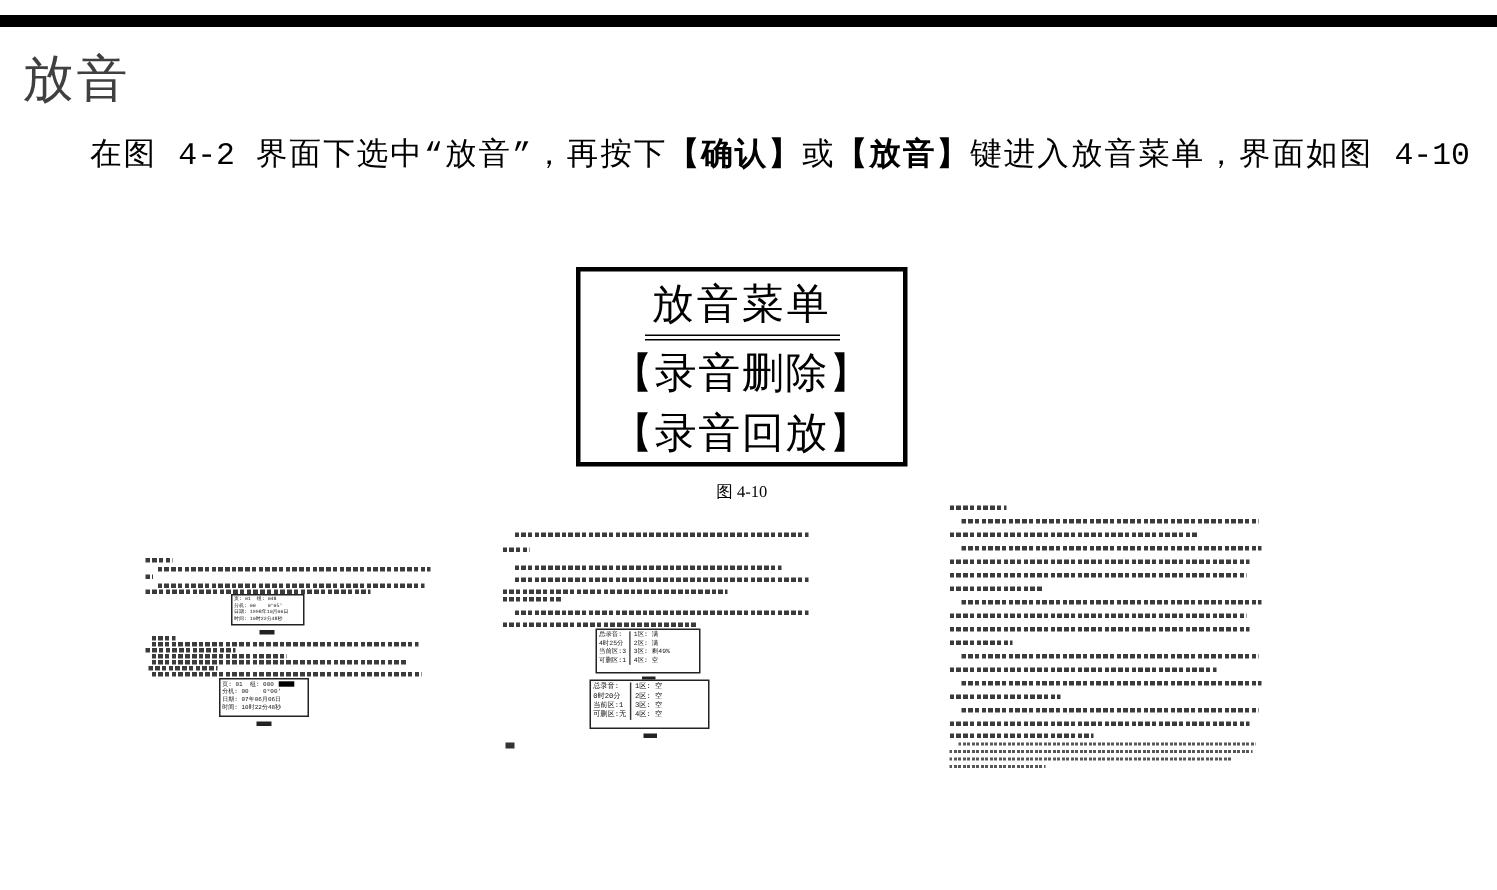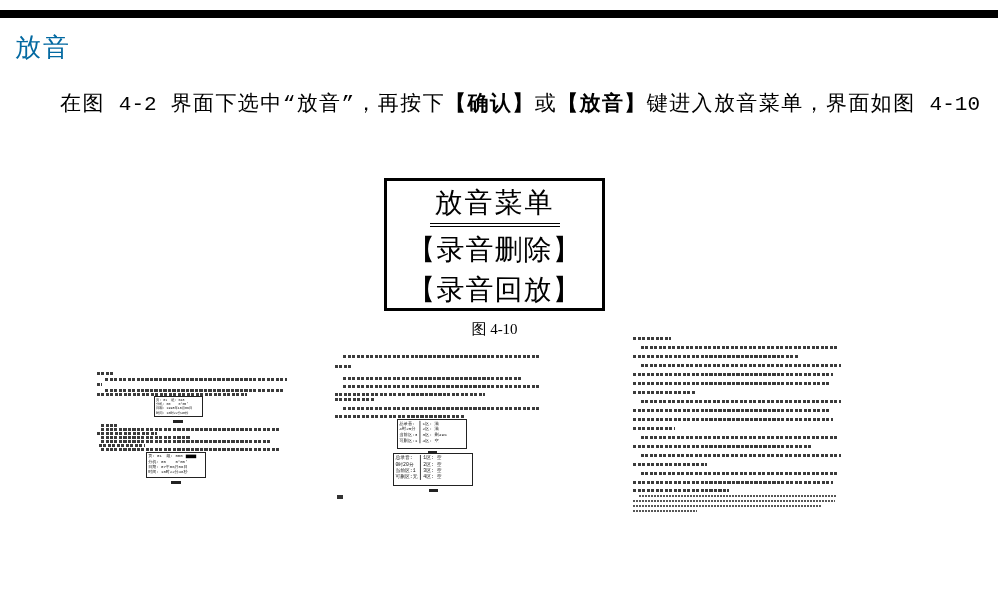--- a/index.html
+++ b/index.html
@@ -2,34 +2,34 @@
 <html><head>
 <meta charset="utf-8">
 <style>
   * { margin:0; padding:0; box-sizing:border-box; }
   html,body { background:#ffffff; }
   body {
     position:relative; width:998px; height:593px; overflow:hidden;
     font-family:"Liberation Serif","DejaVu Serif",serif; color:#000;
   }
   .top-rule { position:absolute; left:0; top:10px; width:998px; height:8px; background:#000; }
-  .page-title { position:absolute; left:15px; top:30px; font-size:26px; color:#0369a1; letter-spacing:2px; }
+  .page-title { position:absolute; left:15px; top:30px; font-size:34px; color:#404040; letter-spacing:2px; }
 
   .body-para { position:absolute; left:18px; top:83px; width:962px; font-size:21px; line-height:44px; }
   .body-line1 { text-align:justify; text-align-last:justify; text-indent:42px; white-space:nowrap;font-family:Liberation Mono, monospace; }
   .seg.bold { font-weight:bold; }
 
   .figure-box {
     position:absolute; left:384px; top:178px; width:221px; height:133px;
     border:3px solid #000; background:#fff; text-align:center;
   }
   .menu-title { font-size:28px; margin-top:3px; letter-spacing:2px; }
   .double-rule { width:130px; height:4px; border-top:1.5px solid #000; border-bottom:1.5px solid #000; margin:1px auto 3px; }
   .menu-item { font-size:28px; line-height:40px; letter-spacing:1px; white-space:nowrap; }
-  .figure-caption { position:absolute; left:384px; top:320px; width:221px; text-align:center; font-size:15px; }
+  .figure-caption { position:absolute; left:384px; top:320px; width:221px; text-align:center; font-size:11px; }
 
   .thumb { position:absolute; }
   .tline { position:absolute; height:3px;
     background:repeating-linear-gradient(90deg,#3b3b3b 0 3px,rgba(0,0,0,0) 3px 4.5px); }
   .tline.small { height:2px;
     background:repeating-linear-gradient(90deg,#575757 0 2px,rgba(0,0,0,0) 2px 3px); }
 
   .mini-screen { position:absolute; border:1px solid #222; background:#fff; overflow:hidden; }
   .mini-inner { transform-origin:0 0; display:flex; padding:2px 3px;
     font-family:"Liberation Mono","DejaVu Sans Mono",monospace; }

